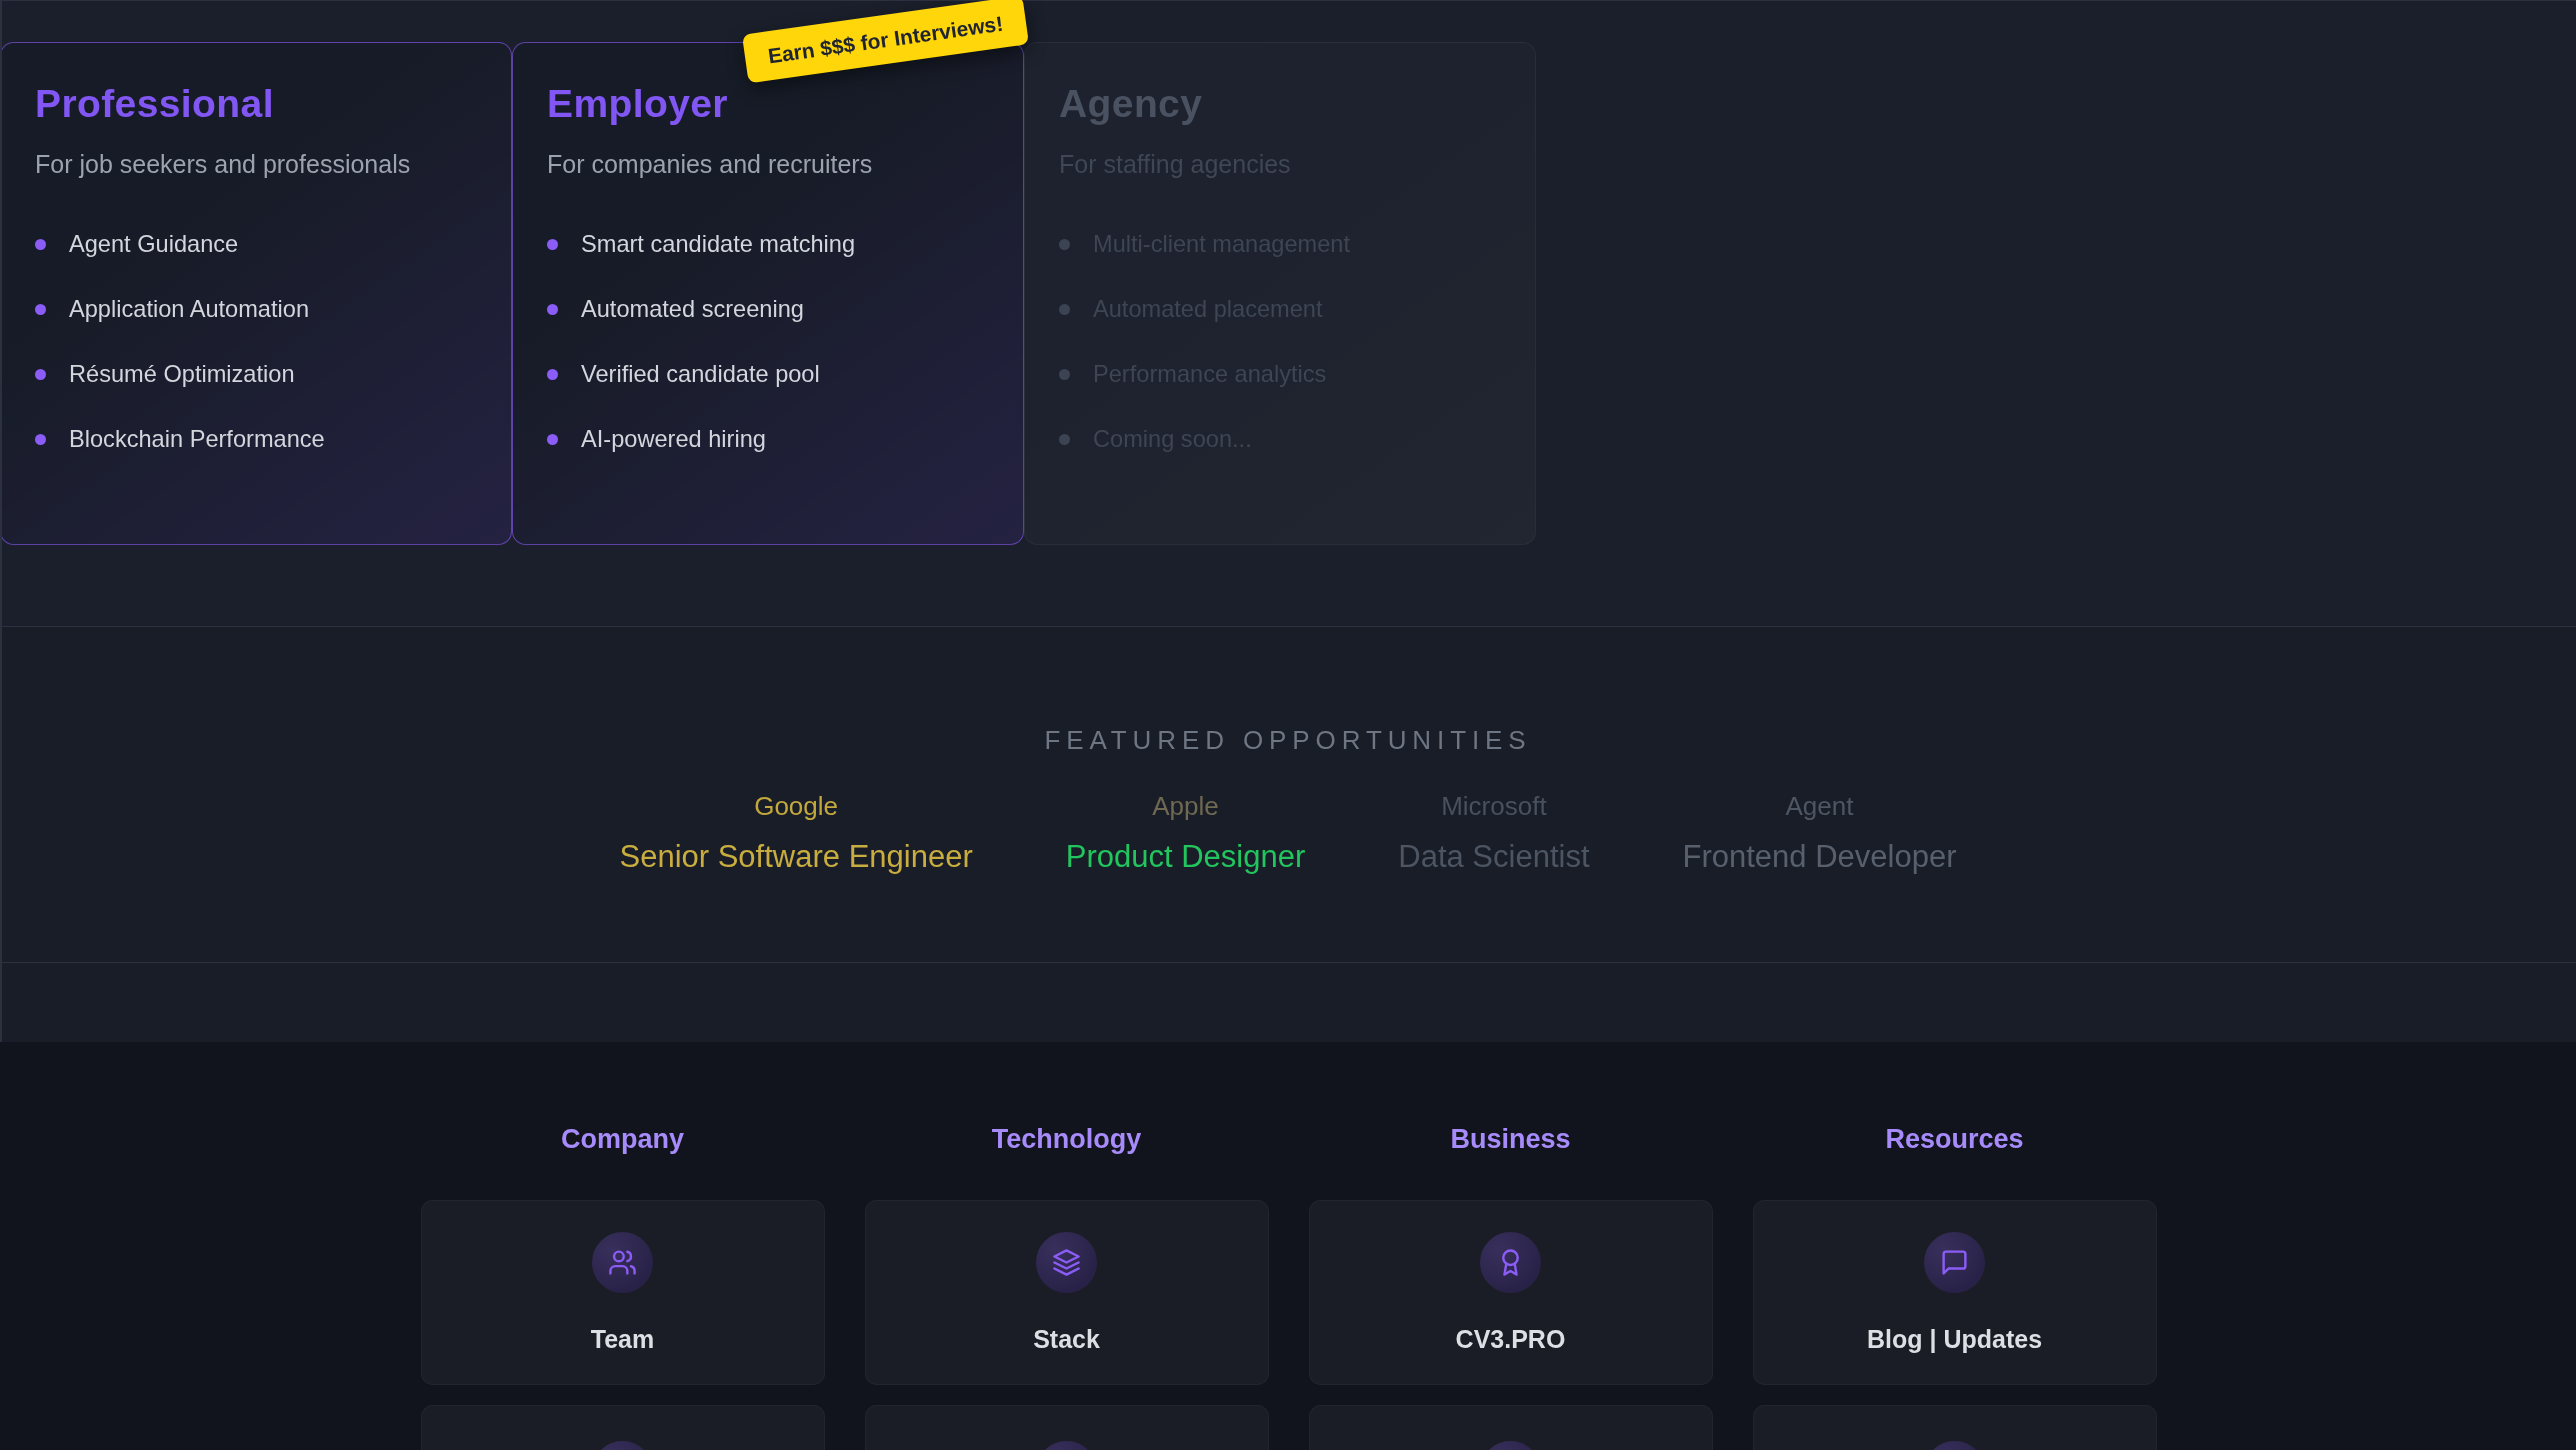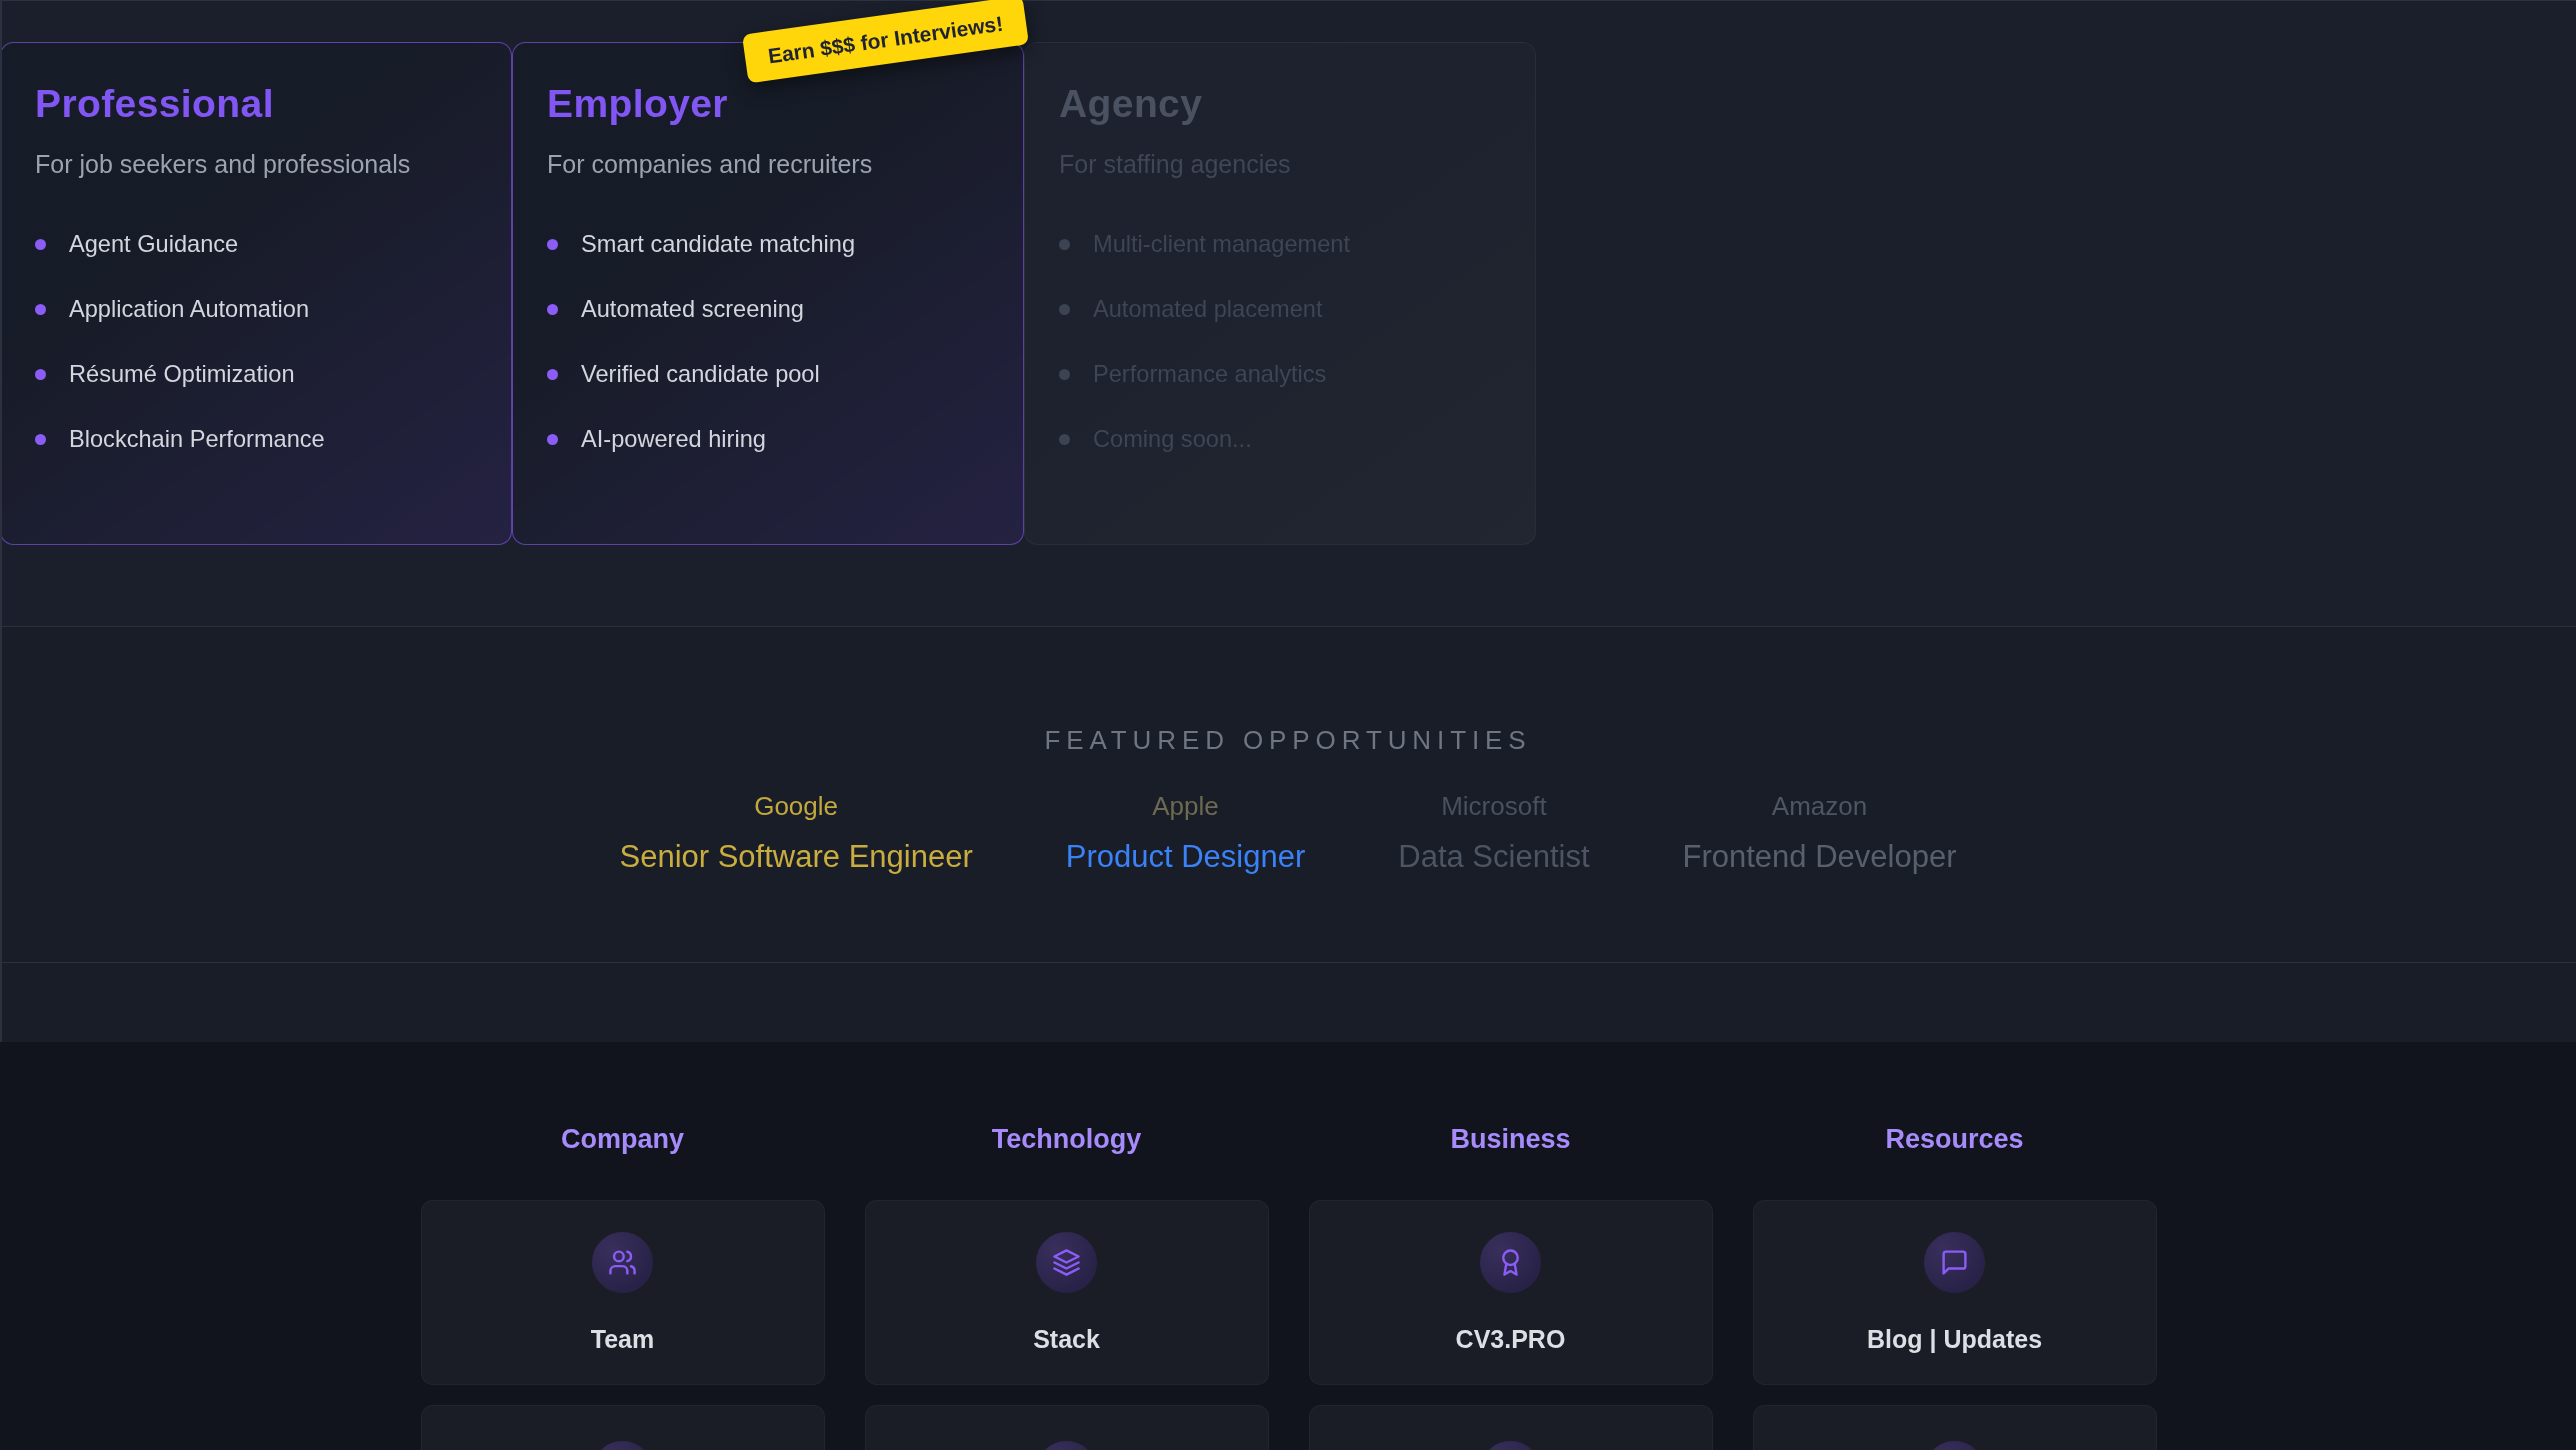--- a/index.html
+++ b/index.html
@@ -180,28 +180,28 @@
 
 <section class="featured">
   <div class="featured-heading">FEATURED OPPORTUNITIES</div>
   <div class="jobs">
     <div class="job">
       <div class="job-company" style="color: rgb(195, 168, 61);">Google</div>
       <div class="job-title" style="color: rgb(201, 173, 63);">Senior Software Engineer</div>
     </div>
     <div class="job">
       <div class="job-company" style="color: rgb(111, 105, 81);">Apple</div>
-      <div class="job-title" style="color: #3b82f6;">Product Designer</div>
+      <div class="job-title" style="color: #22c55e;">Product Designer</div>
     </div>
     <div class="job">
       <div class="job-company" style="color: rgb(73, 80, 94);">Microsoft</div>
       <div class="job-title" style="color: rgb(77, 85, 99);">Data Scientist</div>
     </div>
     <div class="job">
-      <div class="job-company" style="color: rgb(78, 86, 99);">Amazon</div>
+      <div class="job-company" style="color: rgb(78, 86, 99);">Agent</div>
       <div class="job-title" style="color: rgb(88, 96, 110);">Frontend Developer</div>
     </div>
   </div>
 </section>
 
 <div class="band"></div>
 
 <footer class="footer">
   <div class="footer-grid">
 

